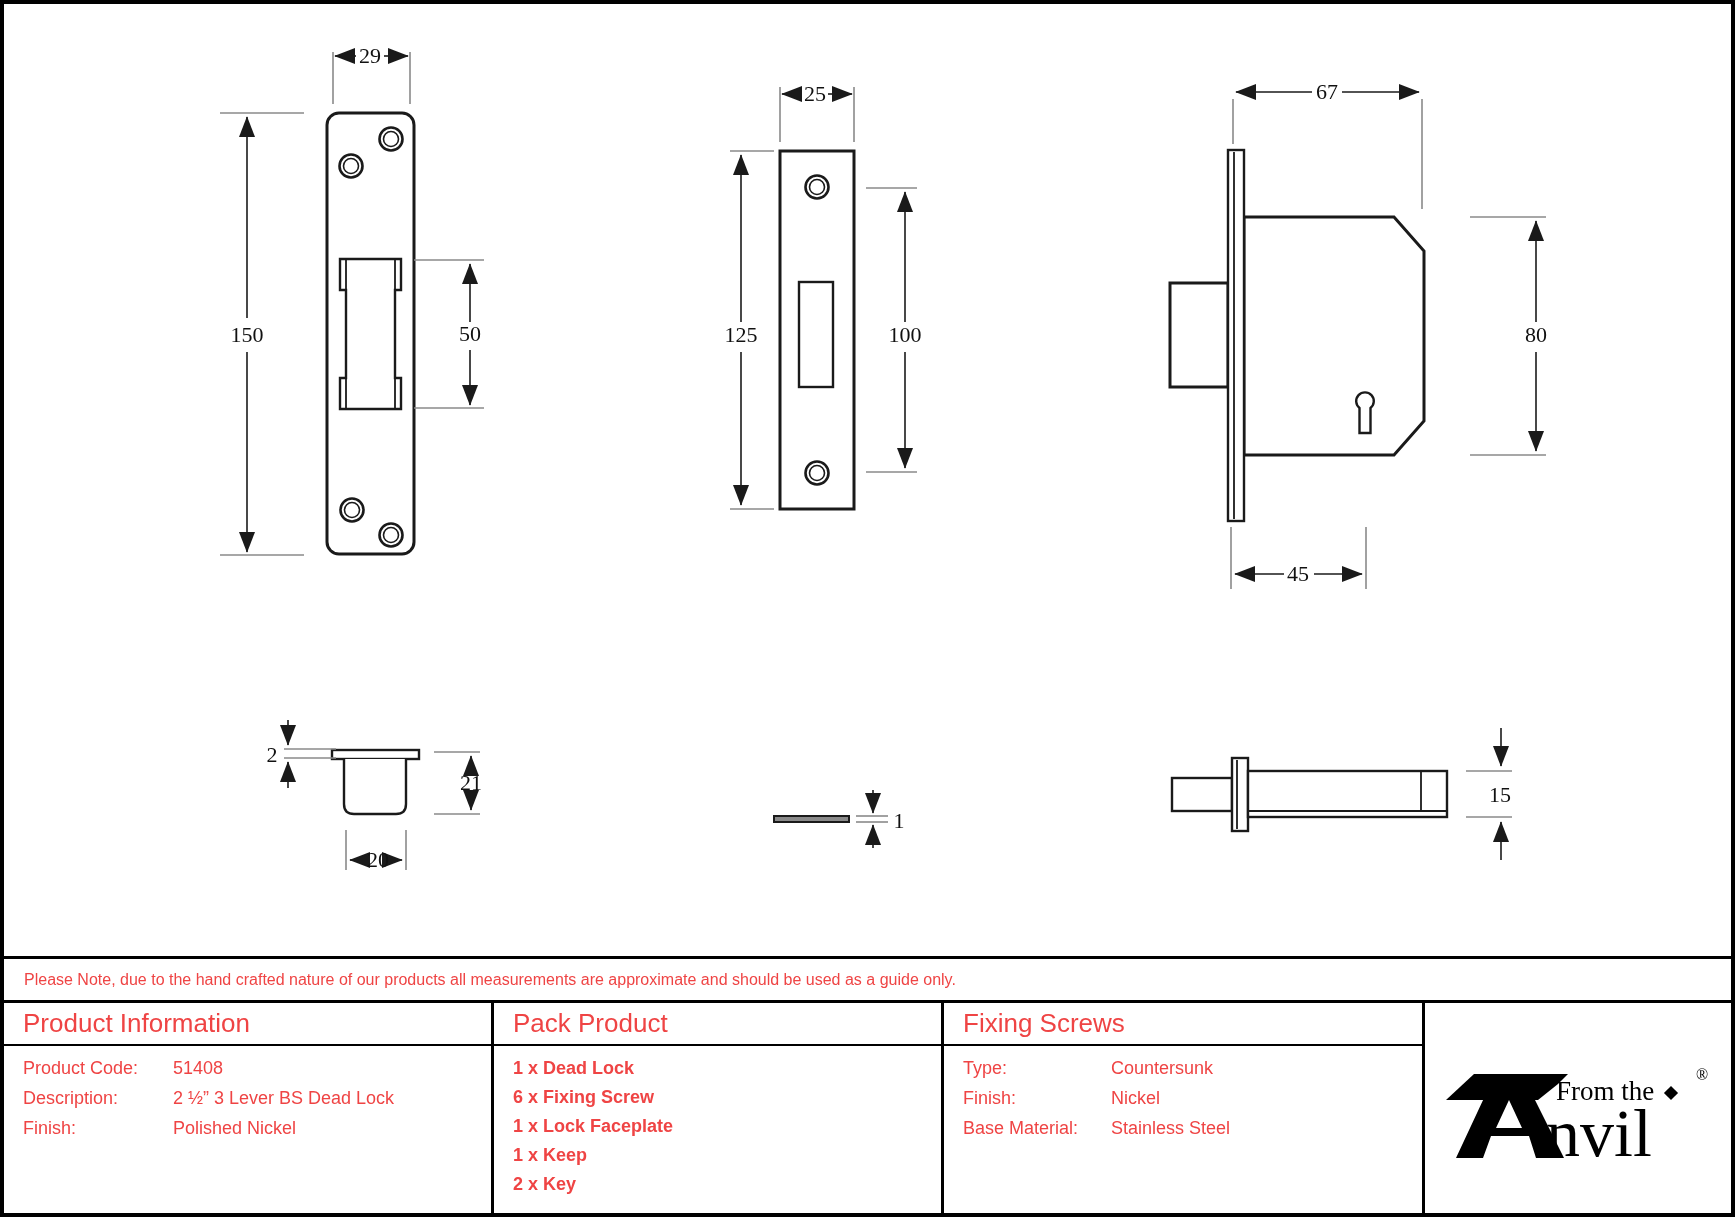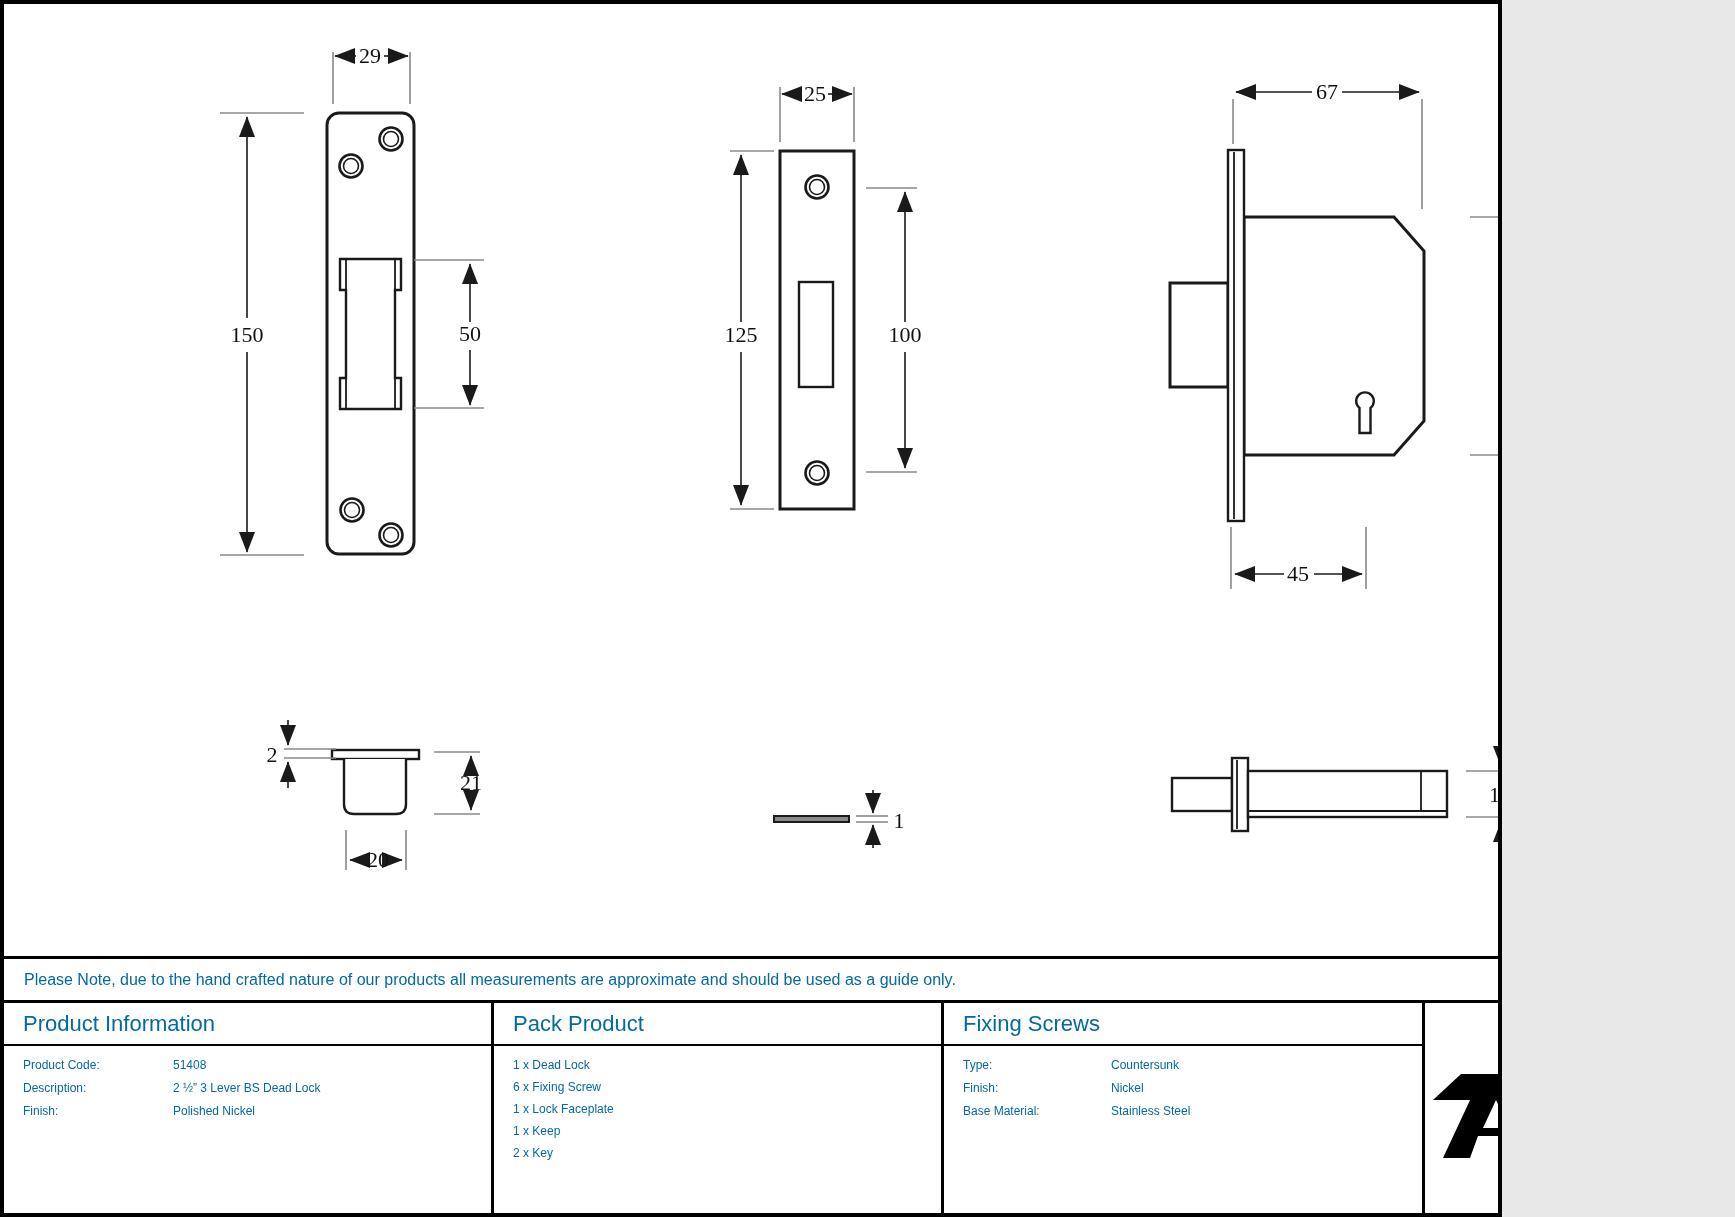--- a/index.html
+++ b/index.html
@@ -1,19 +1,19 @@
 <!DOCTYPE html>
 <html><head>
 <meta charset="utf-8">
 <style>
   html,body{margin:0;padding:0;background:#e8e8e8;}
   .page{
-    position:relative;width:1502px;height:1217px;background:#ffffff;
+    position:relative;width:1735px;height:1217px;background:#ffffff;
     border:4px solid #000;box-sizing:border-box;overflow:hidden;
-    font-family:"Liberation Sans", sans-serif;color:#0369a1;
+    font-family:"Liberation Sans", sans-serif;color:#ef4444;
   }
   svg text{font-family:"Liberation Serif", serif;}
   .dimtext{font-size:22px;fill:#111;text-anchor:middle;}
   .part{fill:#fff;stroke:#1a1a1a;stroke-width:3;}
   .part2{fill:#fff;stroke:#1a1a1a;stroke-width:2.4;}
   .platefill{fill:#8a8a8a;stroke:#1a1a1a;stroke-width:2;}
   .detail{stroke:#1a1a1a;stroke-width:1.8;fill:none;}
   .dim{stroke:#1a1a1a;stroke-width:1.6;fill:none;}
   .ext{stroke:#8a8a8a;stroke-width:1.6;fill:none;}
   .holeO{fill:#fff;stroke:#1a1a1a;stroke-width:2.6;}
@@ -25,27 +25,27 @@
     display:flex;align-items:center;padding-left:20px;font-size:16px;
   }
   .spec-table{
     position:absolute;left:0;right:0;top:999px;bottom:0;
     display:grid;grid-template-columns:490px 450px 481px 1fr;
   }
   .col{border-right:3px solid #000;box-sizing:border-box;display:flex;flex-direction:column;}
   .col.last{border-right:none;}
   .col-header{
     height:43px;box-sizing:border-box;border-bottom:2px solid #000;
-    display:flex;align-items:center;padding-left:19px;font-size:22px;
-  }
-  .col-body{padding:12px 0 0 19px;font-size:12px;}
+    display:flex;align-items:center;padding-left:19px;font-size:26px;
+  }
+  .col-body{padding:12px 0 0 19px;font-size:18px;}
   .kv-row{display:flex;margin-bottom:9px;}
   .kv-label{flex:0 0 150px;}
   .kv-label.wide{flex:0 0 148px;}
-  .list-item{margin-bottom:8px;}
+  .list-item{margin-bottom:8px;font-weight:bold;}
   .logo-cell{display:flex;align-items:center;justify-content:center;}
 </style>
 </head>
 <body>
 
 <div class="page">
 
   <svg width="1735" height="952" viewBox="0 0 1735 952">
     <defs>
       <marker id="arr" viewBox="0 0 13 10" refX="12.5" refY="5" markerWidth="13" markerHeight="10" orient="auto">

